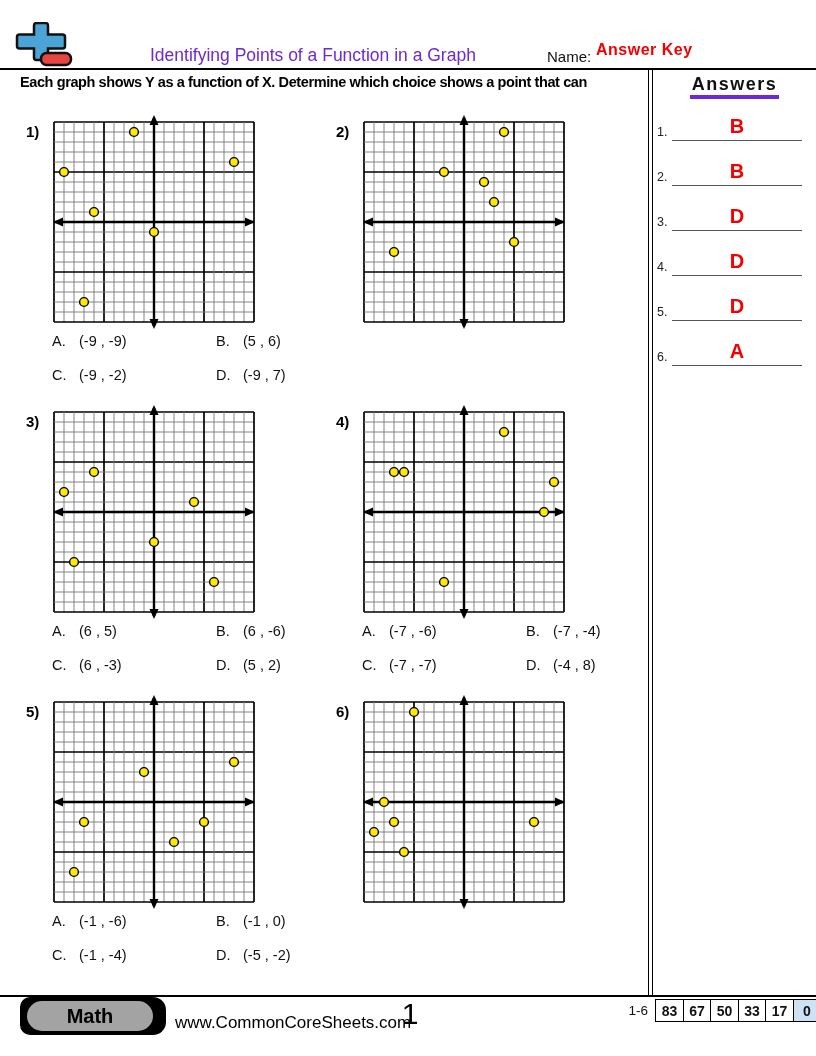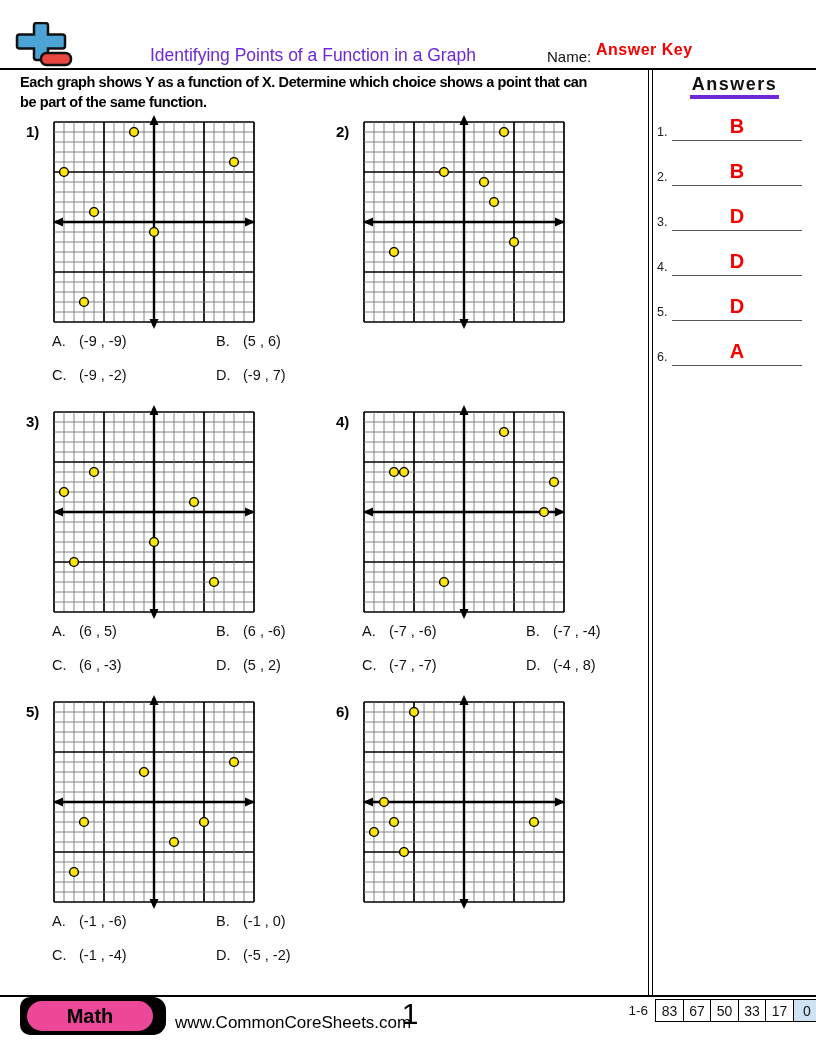--- a/index.html
+++ b/index.html
@@ -38,48 +38,47 @@
            grid-template-columns:164px 1fr;row-gap:15px;font-size:14.5px;color:#111;line-height:19px;}
   .clabel{display:inline-block;width:27px;}
   #p0{left:26px;top:121px;} #p1{left:336px;top:121px;}
   #p2{left:26px;top:411px;} #p3{left:336px;top:411px;}
   #p4{left:26px;top:701px;} #p5{left:336px;top:701px;}
 
   
   .footer-rule{position:absolute;left:0;top:995px;width:816px;height:2px;background:#000;}
   .math-badge{position:absolute;left:20px;top:997px;width:146px;height:38px;background:#000;
               border-radius:10px 13px 13px 10px;}
-  .math-pill{position:absolute;left:7px;top:4px;right:13px;bottom:4px;background:#ec4899;
+  .math-pill{position:absolute;left:7px;top:4px;right:13px;bottom:4px;background:#a3a3a3;
              border-radius:16px;display:flex;align-items:center;justify-content:center;
              font-size:20px;font-weight:bold;color:#000;}
   .site-url{position:absolute;left:175px;top:1013px;font-size:17px;color:#000;text-align:right;}
   .page-num{position:absolute;left:330px;top:997px;width:160px;text-align:center;font-size:30px;color:#000;}
   .range-label{position:absolute;left:598px;top:1003px;width:50px;text-align:right;font-size:13.5px;}
   .score-row{position:absolute;left:655px;top:999px;display:flex;}
   .score-box{width:27px;height:21px;border:1.5px solid #000;margin-left:-1.5px;
-             display:flex;align-items:center;justify-content:center;font-size:14px;background:#fff;}
+             display:flex;align-items:center;justify-content:center;font-size:14px;background:#fff;font-weight:bold;}
   .score-box:first-child{margin-left:0;}
 </style>
 </head>
 <body>
 
 <div class="page">
 
   <svg class="logo" width="62" height="46" viewBox="0 0 62 46">
     <path d="M20,12.5 V3.5 Q20,1 22.5,1 H31.5 Q34,1 34,3.5 V12.5 H48.5 Q51,12.5 51,15 V24 Q51,26.5 48.5,26.5 H34 V35.5 Q34,38 31.5,38 H22.5 Q20,38 20,35.5 V26.5 H5.5 Q3,26.5 3,24 V15 Q3,12.5 5.5,12.5 Z" stroke="#111" stroke-width="2.5" fill="#4ba3d6"></path>
     <rect x="27" y="31" width="30" height="12" rx="5.5" stroke="#111" stroke-width="2.5" fill="#e64540"></rect>
   </svg>
   <div class="title">Identifying Points of a Function in a Graph</div>
   <div class="name-label">Name:</div>
   <div class="answer-key js-red" style="color: rgb(244, 0, 0);">Answer Key</div>
   <div class="header-rule"></div>
 
   <div class="instructions">
     <span>Each graph shows Y as a function of X. Determine which choice shows a point that can</span>
-    <span>be part of the same function.</span>
   </div>
 
   <div class="divider"></div>
   <div class="answers-title"><span>Answers</span></div>
 
   <div class="ans-row" style="top:114px">
     <span class="ans-num">1.</span>
     <span class="ans-letter js-red" style="color: rgb(244, 0, 0);">B</span>
     <span class="ans-line"></span>
   </div>

